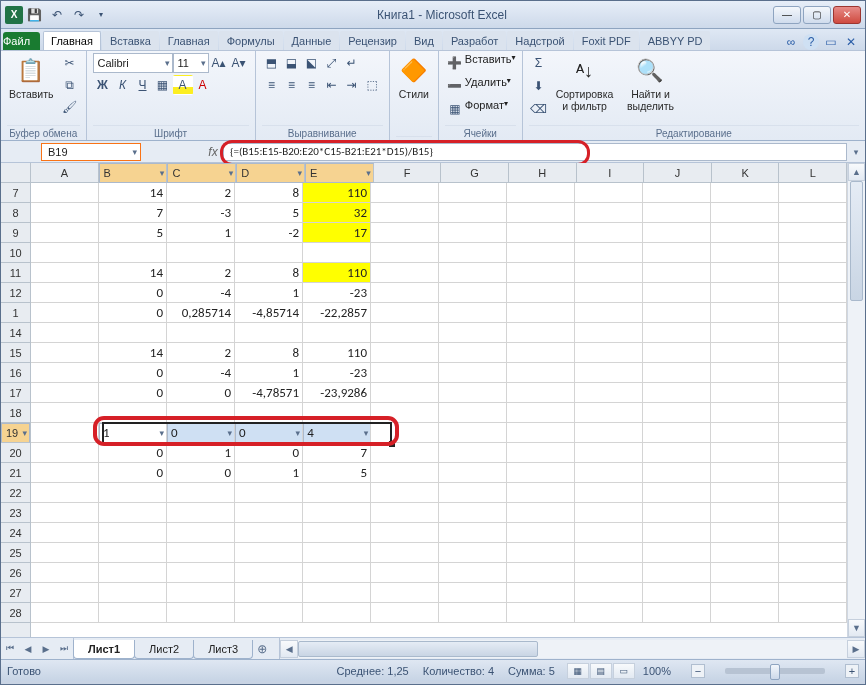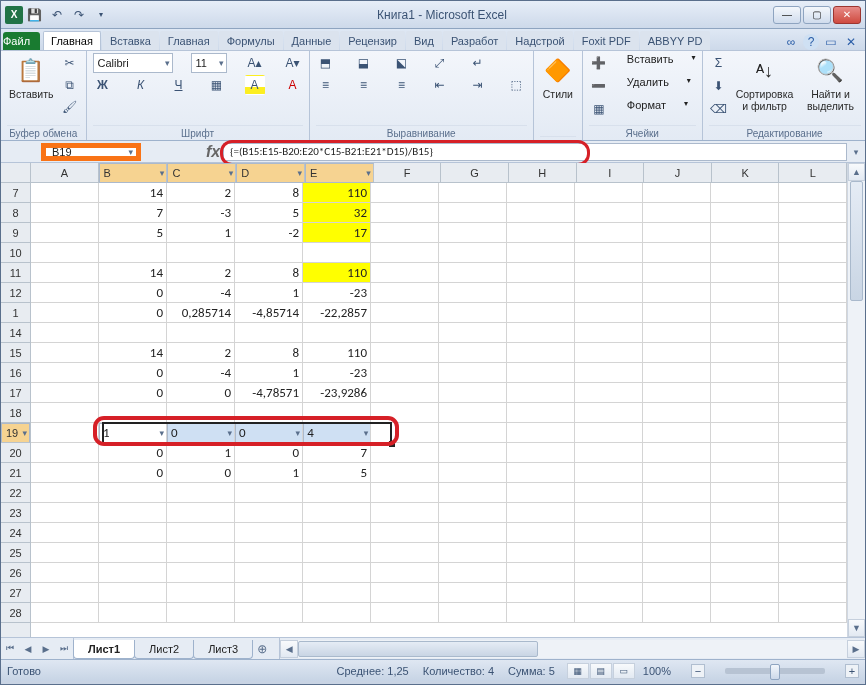--- a/index.html
+++ b/index.html
@@ -37,30 +37,30 @@
   .ribtabs .helpset span { width:16px; height:16px; display:flex; align-items:center; justify-content:center; font-size:12px;}
   
   .ribbon { height:90px; background:linear-gradient(#f3f6fb,#e3eaf4); display:flex; border-bottom:1px solid #9eb2cc; font-size:11px;}
   .group { border-right:1px solid var(--rib-border); padding:2px 6px 1px 6px; display:flex; flex-direction:column; justify-content:space-between;}
   .group-label { text-align:center; font-size:10px; color:#5a6f8c; padding-top:2px; border-top:1px solid #d8e0ec; margin-top:2px;}
   .group-body { flex:1; display:flex; align-items:flex-start; gap:4px;}
   .big-btn { display:flex; flex-direction:column; align-items:center; gap:2px; padding:2px; }
   .big-btn .glyph { width:32px; height:32px; display:flex; align-items:center; justify-content:center; font-size:22px;}
   .big-btn .lbl { font-size:10.5px; text-align:center; line-height:1.1; color:#2a2a2a;}
   .mini-col { display:flex; flex-direction:column; gap:2px; }
-  .mini-row { display:flex; gap:18px; }
+  .mini-row { display:flex; gap:0; }
   .mini-btn { width:20px; height:20px; display:flex; align-items:center; justify-content:center; border:1px solid transparent; border-radius:2px; font-size:12px; color:#3b5374;}
   .mini-btn.wide { width:auto; padding:0 4px; }
   .sel { height:20px; border:1px solid #abb9cc; background:#fff; padding:0 14px 0 4px; font-size:11px; position:relative; display:flex; align-items:center;}
   .sel::after { content:"▾"; position:absolute; right:2px; font-size:9px; color:#5a6f8c;}
   
   .fbar-row { height:22px; background:#e6ecf4; display:flex; align-items:center; border-bottom:1px solid #b6c4d8; }
-  .namebox { width:100px; height:18px; margin:0 2px 0 40px; border:5px solid #f97316; background:#fff; display:flex; align-items:center; padding:0 14px 0 6px; font-size:11px; position:relative;}
+  .namebox { width:100px; height:18px; margin:0 2px 0 40px; border:1px solid #f97316; background:#fff; display:flex; align-items:center; padding:0 14px 0 6px; font-size:11px; position:relative;}
   .namebox::after { content:"▾"; position:absolute; right:3px; font-size:9px; color:#5a6f8c;}
-  .fx-sym { width:20px; text-align:center; font-style:italic; color:#666; font-size:16px;font-weight:bold;}
+  .fx-sym { width:20px; text-align:center; font-style:italic; color:#666; font-size:12px;}
   .formula-box { flex:1; height:18px; border:1px solid #abb9cc; background:#fff; display:flex; align-items:center; padding:0 6px; font-size:11px; font-family: Calibri, sans-serif; position:relative; overflow:visible;}
   .formula-highlight { position:absolute; left:-4px; top:-4px; height:26px; width:370px; border:3px solid var(--red-highlight); border-radius:12px; pointer-events:none;}
   .fb-expand { width:18px; display:flex; align-items:center; justify-content:center; color:#5a6f8c; font-size:9px;}
   
   .grid-wrap { position:relative; height:474px; background:#fff; overflow:hidden;}
   .corner { position:absolute; left:0; top:0; width:30px; height:20px; background:var(--grid-header-bg); border-right:1px solid var(--grid-header-border); border-bottom:1px solid var(--grid-header-border);}
   .col-headers { position:absolute; left:30px; top:0; right:18px; height:20px; display:flex; background:var(--grid-header-bg); border-bottom:1px solid var(--grid-header-border);}
   .col-h { width:72px; border-right:1px solid var(--grid-header-border); text-align:center; font-size:11px; color:#333; line-height:20px;}
   .col-h.sel { background:#f6d391; }
   .row-headers { position:absolute; left:0; top:20px; width:30px; bottom:0; background:var(--grid-header-bg); border-right:1px solid var(--grid-header-border);}

